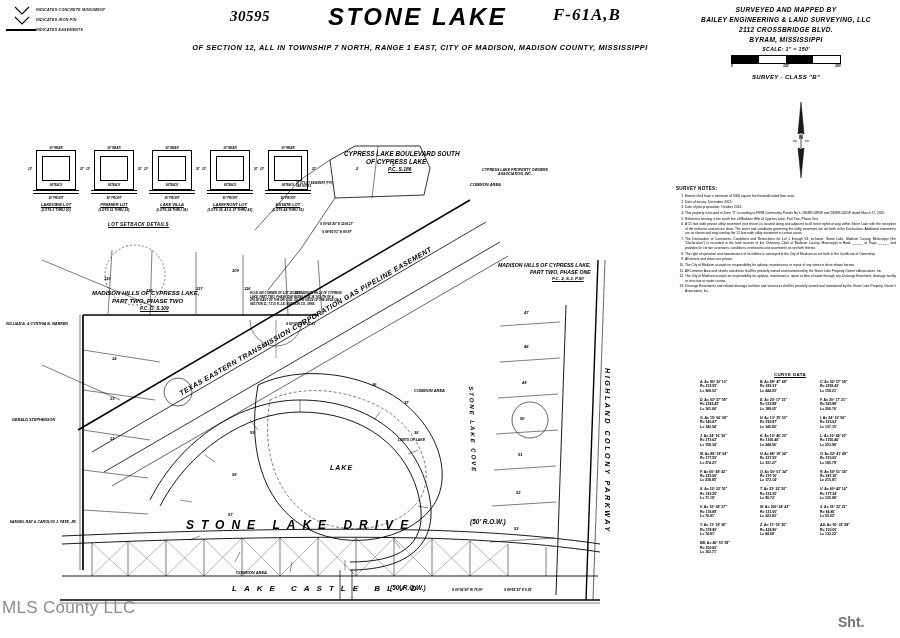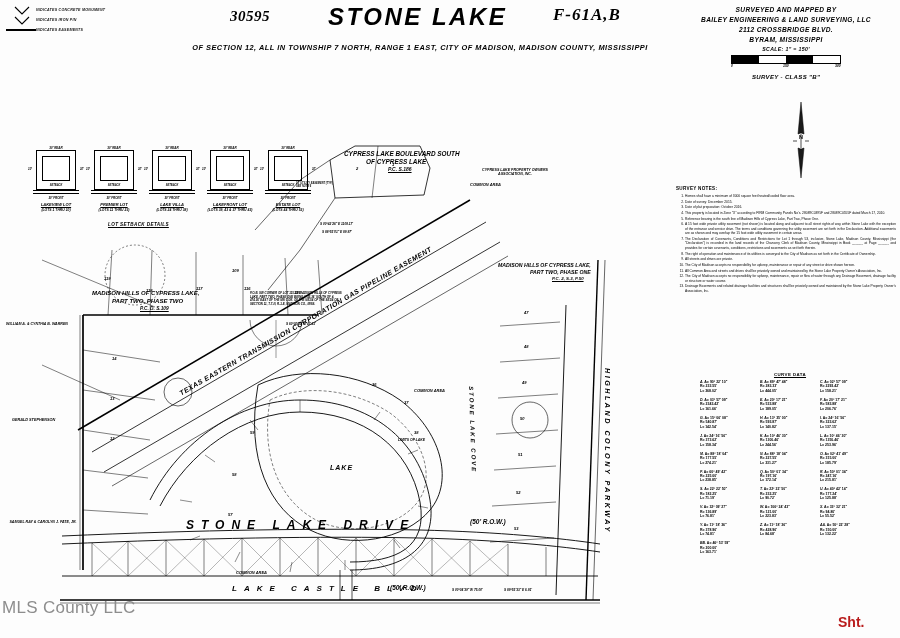--- a/index.html
+++ b/index.html
@@ -154,21 +154,21 @@
   .curve-cell .cid { font-style:italic; }
 
   
   #watermark {
     position:absolute; left:2px; top:598px;
     font-size:17px; color:#8d8d8d; letter-spacing:.3px;
     font-family:"Liberation Sans", sans-serif;
   }
   #sht {
     position:absolute; left:838px; top:614px;
-    font-size:14px; font-weight:bold; color:#b91c1c;
+    font-size:14px; font-weight:bold; color:#737373;
   }
 </style>
 </head>
 <body>
 
 <div id="page">
 
   <div id="legend">
     <div class="legend-row">
       <span class="glyph">

